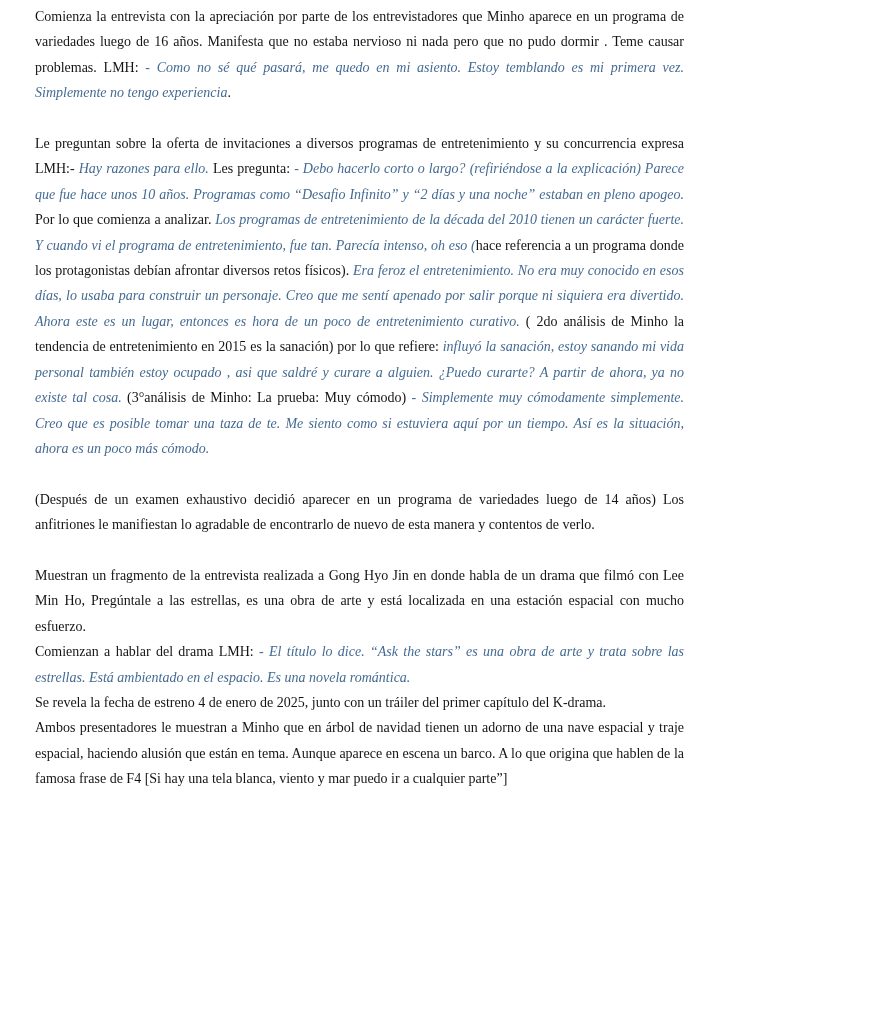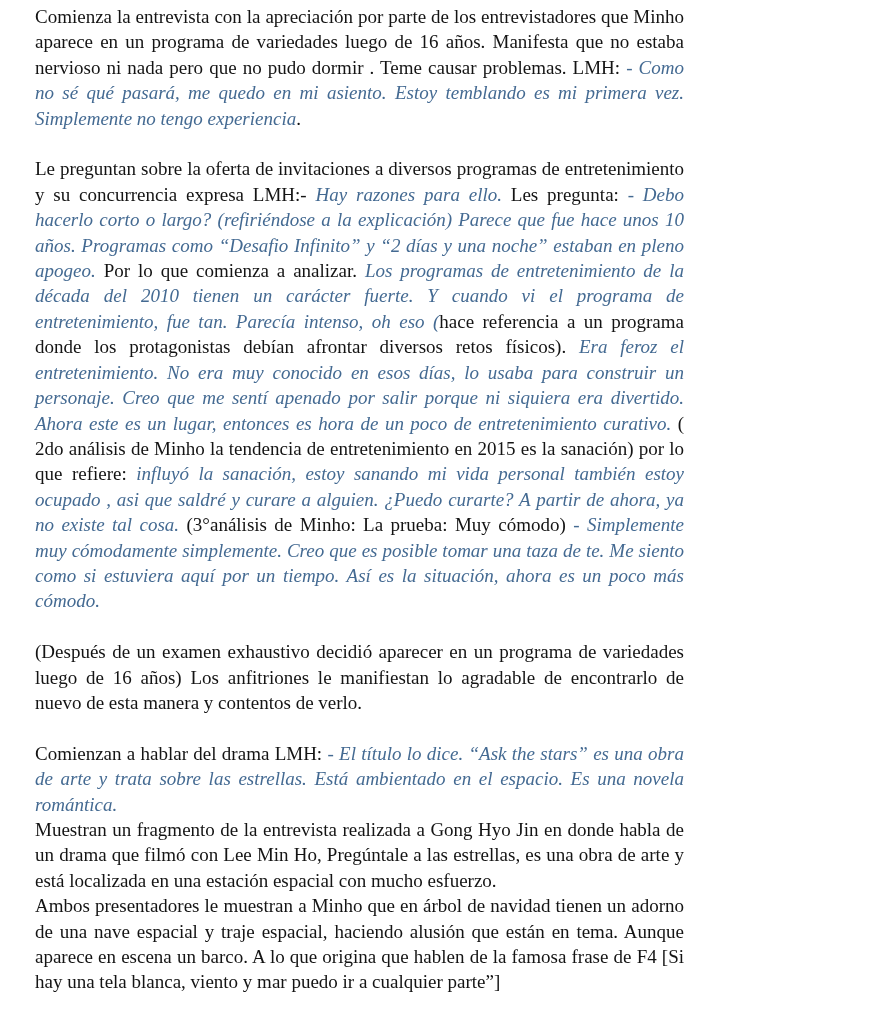--- a/index.html
+++ b/index.html
@@ -11,21 +11,21 @@
     width: 888px;
     height: 1024px;
     overflow: hidden;
   }
   .page {
     box-sizing: border-box;
     width: 716px;
     min-height: 1024px;
     padding: 4px 32px 0 35px;
     font-family: "Liberation Serif", "DejaVu Serif", serif;
-    font-size: 19px;
+    font-size: 14px;
     line-height: 25.4px;
     text-align: justify;
     color: var(--text-color, #141414);
     background: var(--page-bg, #ffffff);
   }
   .para {
     margin: 0;
     padding: 0;
   }
   .para.blank {
@@ -41,18 +41,19 @@
   }
 </style>
 </head>
 <body>
 
 <div class="page" id="doc-page">
     <p class="para"><span class="run-normal">Comienza la entrevista con la apreciación por parte de los entrevistadores que Minho aparece en un programa de variedades luego de 16 años. Manifesta que no estaba nervioso ni nada pero que no pudo dormir . Teme causar problemas. LMH: </span><span class="run-quote">- Como no sé qué pasará, me quedo en mi asiento. Estoy temblando es mi primera vez. Simplemente no tengo experiencia</span><span class="run-normal">.</span></p>
     <p class="para blank">&nbsp;</p>
     <p class="para"><span class="run-normal">Le preguntan sobre la oferta de invitaciones a diversos programas de entretenimiento y su concurrencia expresa LMH:- </span><span class="run-quote">Hay razones para ello.</span><span class="run-normal"> Les pregunta: </span><span class="run-quote">- Debo hacerlo corto o largo? (refiriéndose a la explicación) Parece que fue hace unos 10 años. Programas como “Desafio Infinito” y “2 días y una noche” estaban en pleno apogeo.</span><span class="run-normal"> Por lo que comienza a analizar. </span><span class="run-quote">Los programas de entretenimiento de la década del 2010 tienen un carácter fuerte. Y cuando vi el programa de entretenimiento, fue tan. Parecía intenso, oh eso (</span><span class="run-normal">hace referencia a un programa donde los protagonistas debían afrontar diversos retos físicos). </span><span class="run-quote">Era feroz el entretenimiento. No era muy conocido en esos días, lo usaba para construir un personaje. Creo que me sentí apenado por salir porque ni siquiera era divertido. Ahora este es un lugar, entonces es hora de un poco de entretenimiento curativo.</span><span class="run-normal"> ( 2do análisis de Minho la tendencia de entretenimiento en 2015 es la sanación) por lo que refiere: </span><span class="run-quote">influyó la sanación, estoy sanando mi vida personal también estoy ocupado , asi que saldré y curare a alguien. ¿Puedo curarte? A partir de ahora, ya no existe tal cosa.</span><span class="run-normal"> (3°análisis de Minho: La prueba: Muy cómodo) </span><span class="run-quote">- Simplemente muy cómodamente simplemente. Creo que es posible tomar una taza de te.  Me siento como si estuviera aquí por un tiempo. Así es la situación, ahora es un poco más cómodo.</span></p>
     <p class="para blank">&nbsp;</p>
-    <p class="para"><span class="run-normal">(Después de un examen exhaustivo decidió aparecer en un programa de variedades luego de 16 años) Los anfitriones le manifiestan lo agradable de encontrarlo de nuevo de esta manera y contentos de verlo.</span></p>
+    <p class="para"><span class="run-normal">(Después de un examen exhaustivo decidió aparecer en un programa de variedades luego de 14 años) Los anfitriones le manifiestan lo agradable de encontrarlo de nuevo de esta manera y contentos de verlo.</span></p>
     <p class="para blank">&nbsp;</p>
+    <p class="para"><span class="run-normal">Muestran un fragmento de la entrevista realizada a Gong Hyo Jin en donde habla de un drama que filmó con Lee Min Ho, Pregúntale a las estrellas, es una obra de arte y está localizada en una estación espacial con mucho esfuerzo.</span></p>
     <p class="para"><span class="run-normal">Comienzan a hablar del drama   LMH: </span><span class="run-quote">- El título lo dice. “Ask the stars”  es una obra de arte y trata sobre las estrellas. Está ambientado en el espacio. Es una novela romántica.</span></p>
-    <p class="para"><span class="run-normal">Muestran un fragmento de la entrevista realizada a Gong Hyo Jin en donde habla de un drama que filmó con Lee Min Ho, Pregúntale a las estrellas, es una obra de arte y está localizada en una estación espacial con mucho esfuerzo.</span></p>
+    <p class="para"><span class="run-normal">Se revela la fecha de estreno 4 de enero de 2025, junto con un tráiler del primer capítulo del K-drama.</span></p>
     <p class="para"><span class="run-normal">Ambos presentadores le muestran a Minho que en árbol de navidad tienen un adorno de una nave espacial   y traje espacial, haciendo alusión que están en tema. Aunque aparece en escena un barco.  A lo que origina que hablen de la famosa frase de F4 [Si hay una tela blanca, viento y mar puedo ir a cualquier parte”]</span></p>
   </div>
 
 </body></html>

